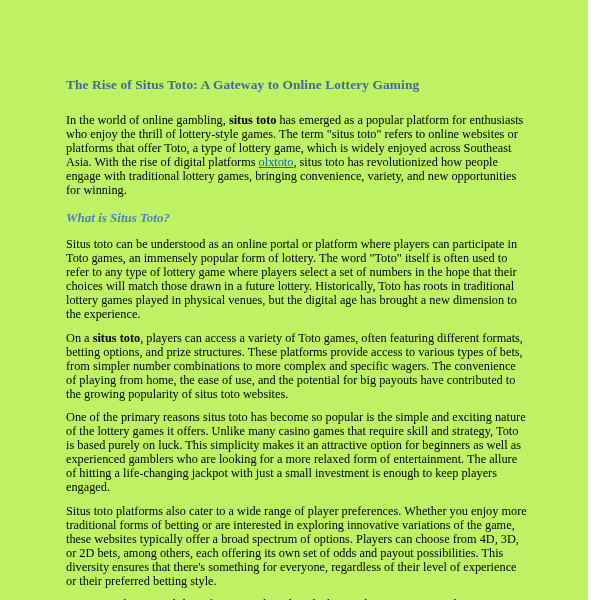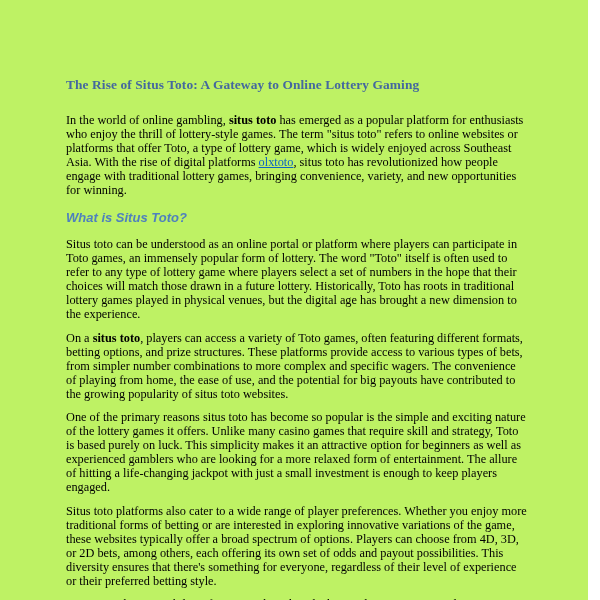--- a/index.html
+++ b/index.html
@@ -26,21 +26,21 @@
   }
   .doc-title {
     font-family: "Liberation Serif", serif;
     font-size: 13.4px;
     line-height: 17px;
     font-weight: bold;
     margin: 0 0 20px 0;
     letter-spacing: 0.1px;
   }
   .doc-heading {
-    font-family: Liberation Sans, sans-serif;
+    font-family: Liberation Serif, serif;
     font-size: 13px;
     line-height: 16px;
     font-weight: bold;
     font-style: italic;
     margin: 13px 0 11px 0;
   }
   .doc-paragraph {
     margin: 9.5px 0 0 0;
     text-align: left;
   }

